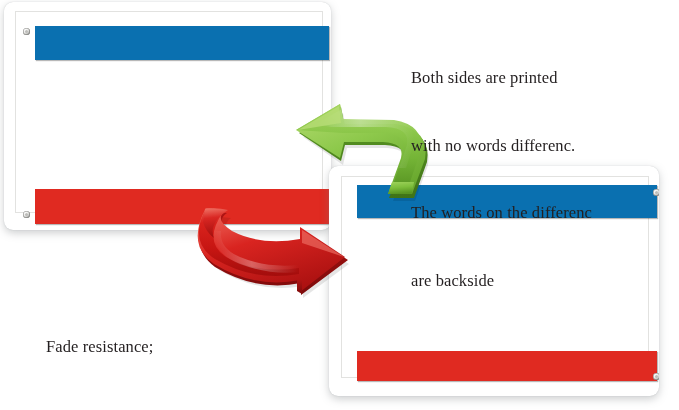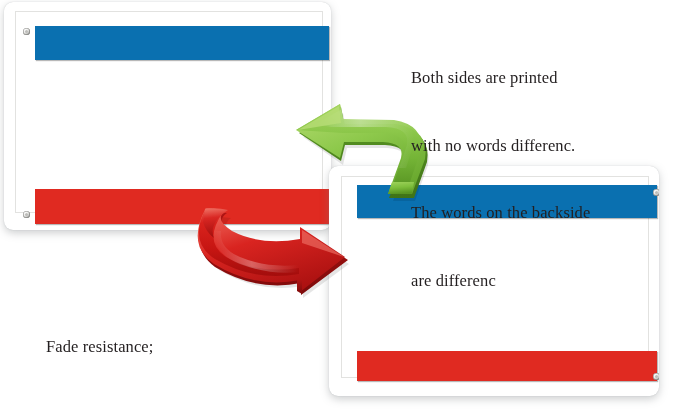--- a/index.html
+++ b/index.html
@@ -265,22 +265,22 @@
 
       <path d="M302,230 L344,257 L302,243 Z" fill="#f0766a" opacity="0.6"></path>
 
       <path d="M297,280 L302,280 L302,294 L297,291 Z" fill="url(#redEdge)"></path>
     </g>
   </svg>
 
   <div class="caption" id="caption-top-right">
     <span class="caption-line">Both sides are printed</span>
     <span class="caption-line">with no words differenc.</span>
-    <span class="caption-line">The words on the backside</span>
-    <span class="caption-line">are differenc</span>
+    <span class="caption-line">The words on the differenc</span>
+    <span class="caption-line">are backside</span>
   </div>
 
   <div class="caption" id="caption-bottom-left">
     <span class="caption-line">Fade resistance;</span>
     
   </div>
 
 </div>
 
 </body></html>

